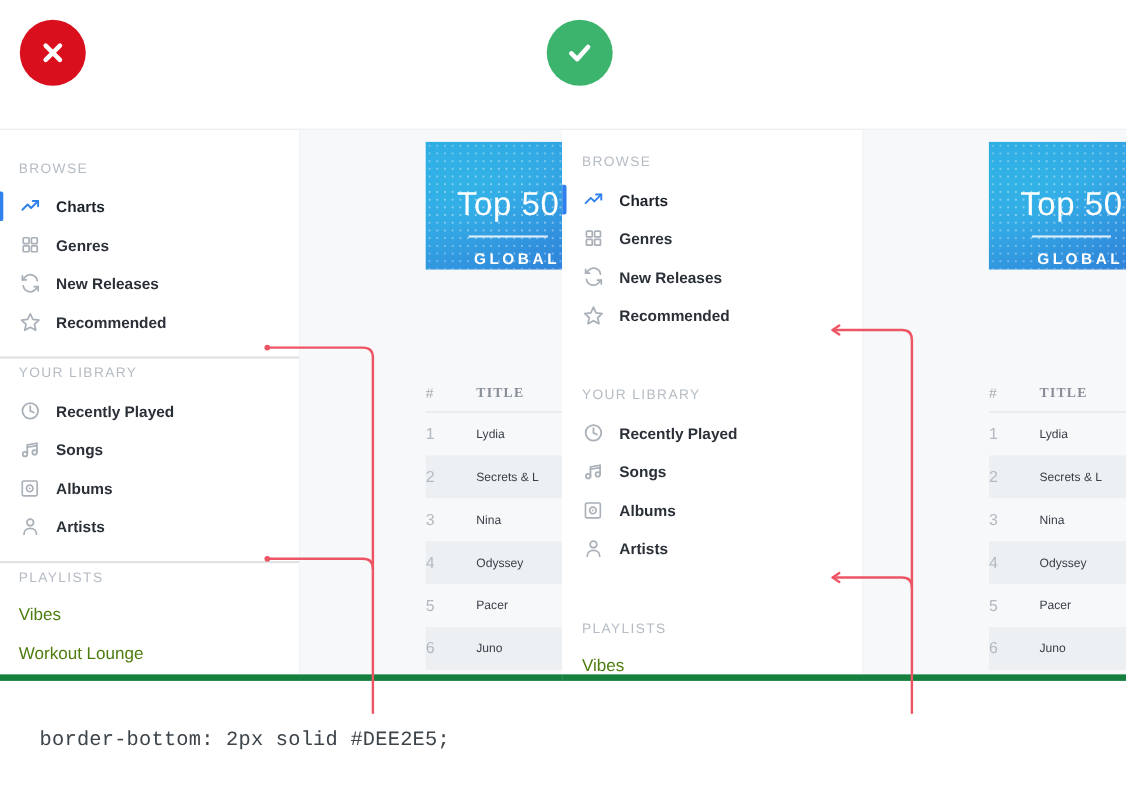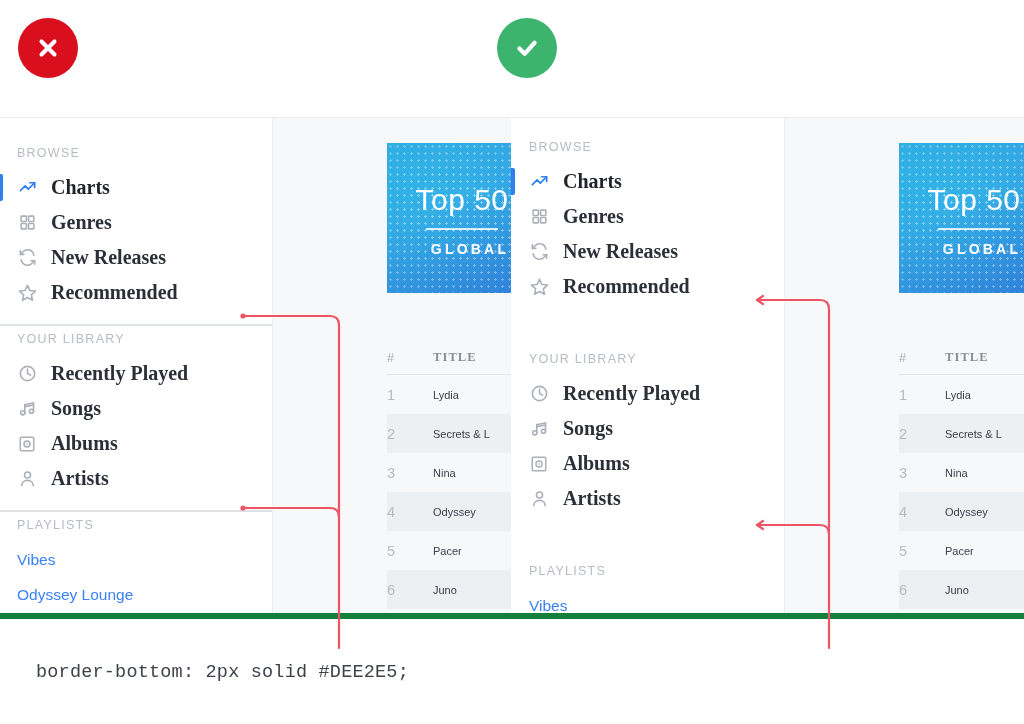--- a/index.html
+++ b/index.html
@@ -50,40 +50,40 @@
 
   .group-title {
     font-size: 12.5px; letter-spacing: 1.25px; color: #B6BCC4;
     text-transform: uppercase; padding: 0 0 10px 18px; font-weight: 400;
   }
   .group-bad .group-title { padding-top: 6px; }
 
   .nav-item {
     display: flex; align-items: center; gap: 14px;
     height: 35px; padding-left: 18px; position: relative;
-    font-size: 20px; font-weight: 700; color: #2B3038; font-family: Liberation Serif, serif;
+    font-size: 14px; font-weight: 700; color: #2B3038;
   }
   .nav-item.active::before {
     content: ""; position: absolute; left: 0; top: 4px;
     width: 4px; height: 27px; background: #2F80ED; border-radius: 0 2px 2px 0;
   }
   .nav-item.active .label { color: #1F242B; }
   .nav-ico { width: 20px; height: 20px; flex: 0 0 20px; color: #A9B0B8;
              display: flex; align-items: center; justify-content: center; }
   .nav-item.active .nav-ico { color: #2F80ED; }
   .nav-ico svg { display: block; }
 
   .pl-item {
     height: 35px; padding-left: 18px; display: flex; align-items: center;
-    font-size: 15.5px; font-weight: 400; color: #3b82f6;
+    font-size: 15.5px; font-weight: 400; color: #4d7c0f;
   }
 
   
   .art {
-    position: absolute; left: 114px; top: 25px; width: 150px; height: 150px;
+    position: absolute; left: 114px; top: 11px; width: 150px; height: 116px;
     background: linear-gradient(150deg, #2FC0E8 0%, #33AEE6 42%, #2F7FD8 100%);
     overflow: hidden;
   }
   .art .dots { position: absolute; inset: 0; opacity: .42;
     background-image: radial-gradient(#ffffff 1px, transparent 1.2px);
     background-size: 7px 7px; }
   .art .mask { position: absolute; inset: 0;
     background: radial-gradient(ellipse 88% 62% at 50% 48%, rgba(0,0,0,0) 30%, rgba(47,127,216,.30) 100%); }
   .art-title { position: absolute; left: 0; right: 0; top: 40px; text-align: center;
     color: #fff; font-size: 30px; font-weight: 400; letter-spacing: .5px; }
@@ -215,21 +215,21 @@
                   <path d="M4.8 21c0-4 3.2-6.6 7.2-6.6s7.2 2.6 7.2 6.6"></path>
                 </svg>
             </span>
             <span class="label">Artists</span>
           </div>
         </div>
 
         <div class="group group-bad last">
           <div class="group-title">PLAYLISTS</div>
           <div class="pl-item">Vibes</div>
-          <div class="pl-item">Odyssey Lounge</div>
+          <div class="pl-item">Workout Lounge</div>
         </div>
       </div>
 
       <div class="content">
         <div class="art">
           <div class="dots"></div>
           <div class="mask"></div>
           <div class="art-title">Top 50</div>
           <div class="art-rule"></div>
           <div class="art-sub">GLOBAL</div>

